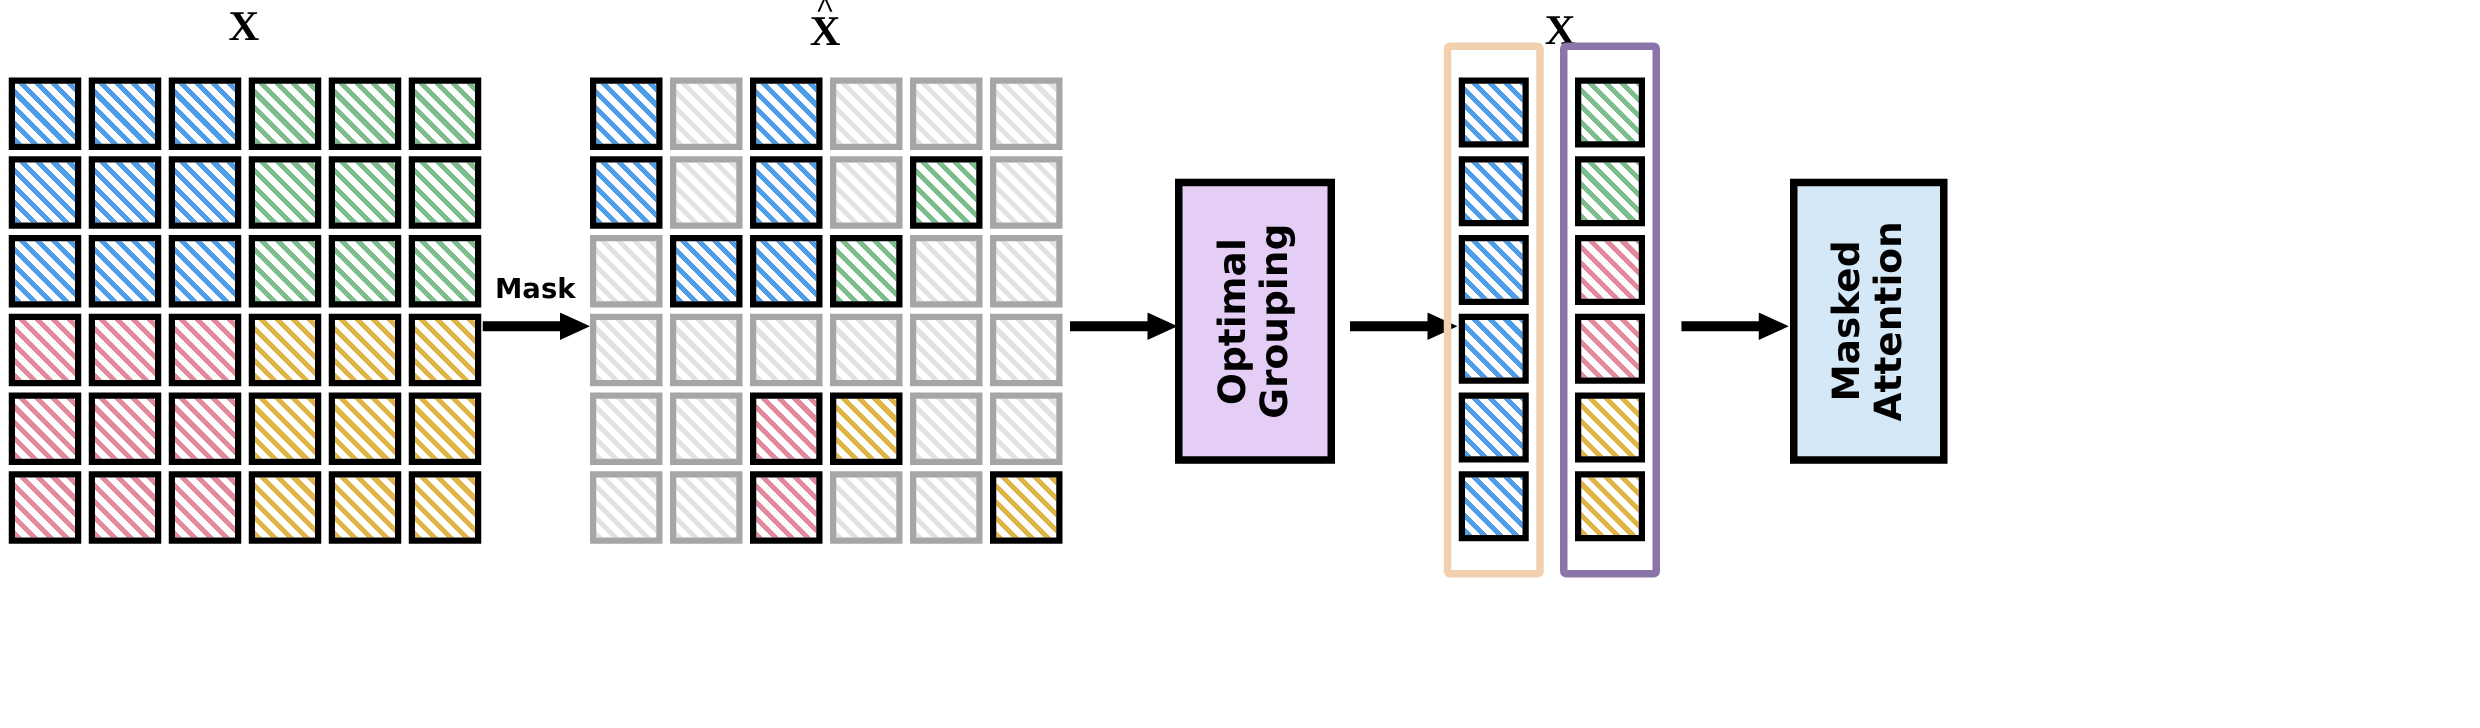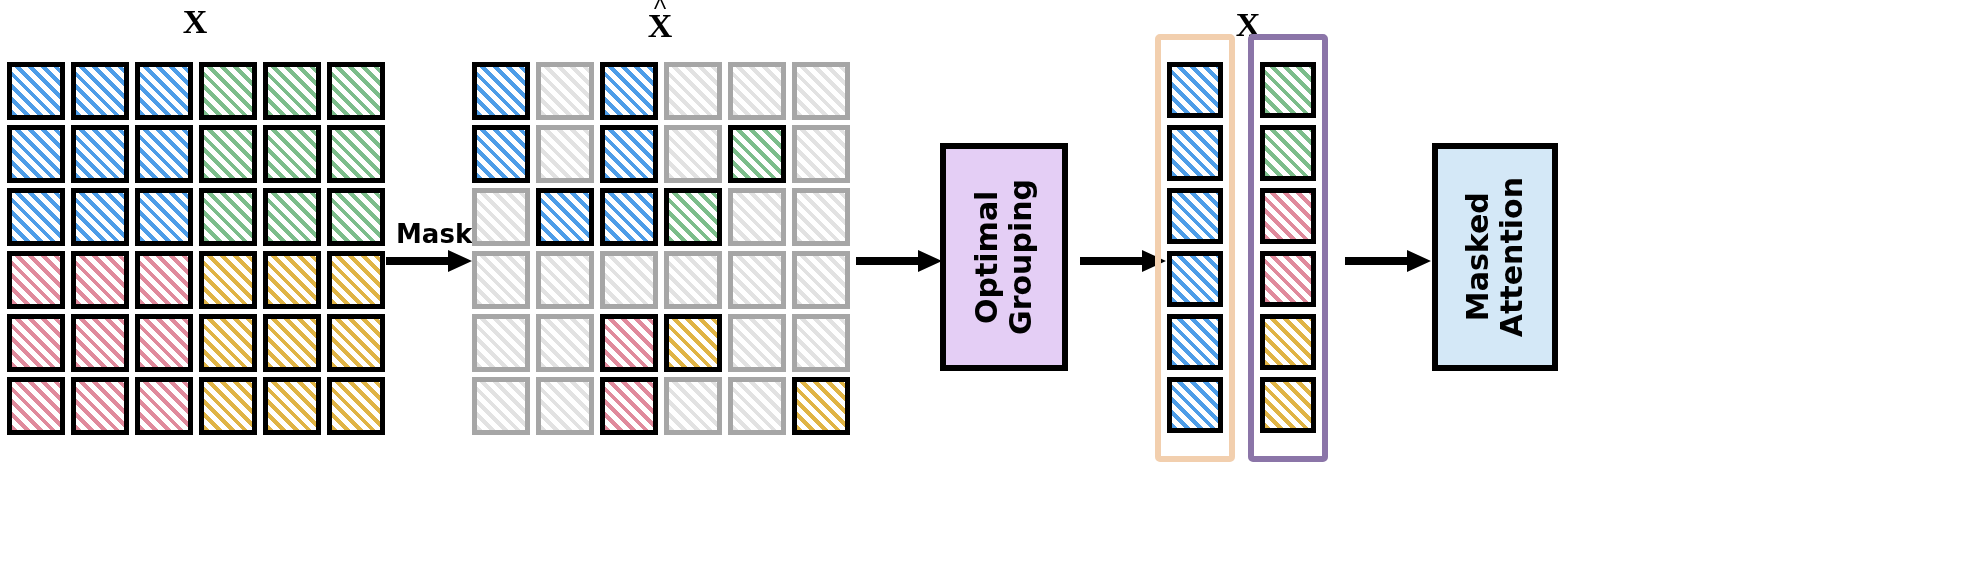--- a/index.html
+++ b/index.html
@@ -119,21 +119,21 @@
     position: absolute;
     height: 22px;
     display: block;
   }
   .arrow svg { display: block; }
 
   .masklabel {
     position: absolute;
     font-family: "DejaVu Sans", sans-serif;
     font-weight: bold;
-    font-size: 26px;
+    font-size: 22px;
     color: #000;
     white-space: nowrap;
   }
 </style>
 </head>
 <body>
 
 <div class="stage">
 
   <div class="matlabel" style="left:165px; top:5px; width:60px;">

